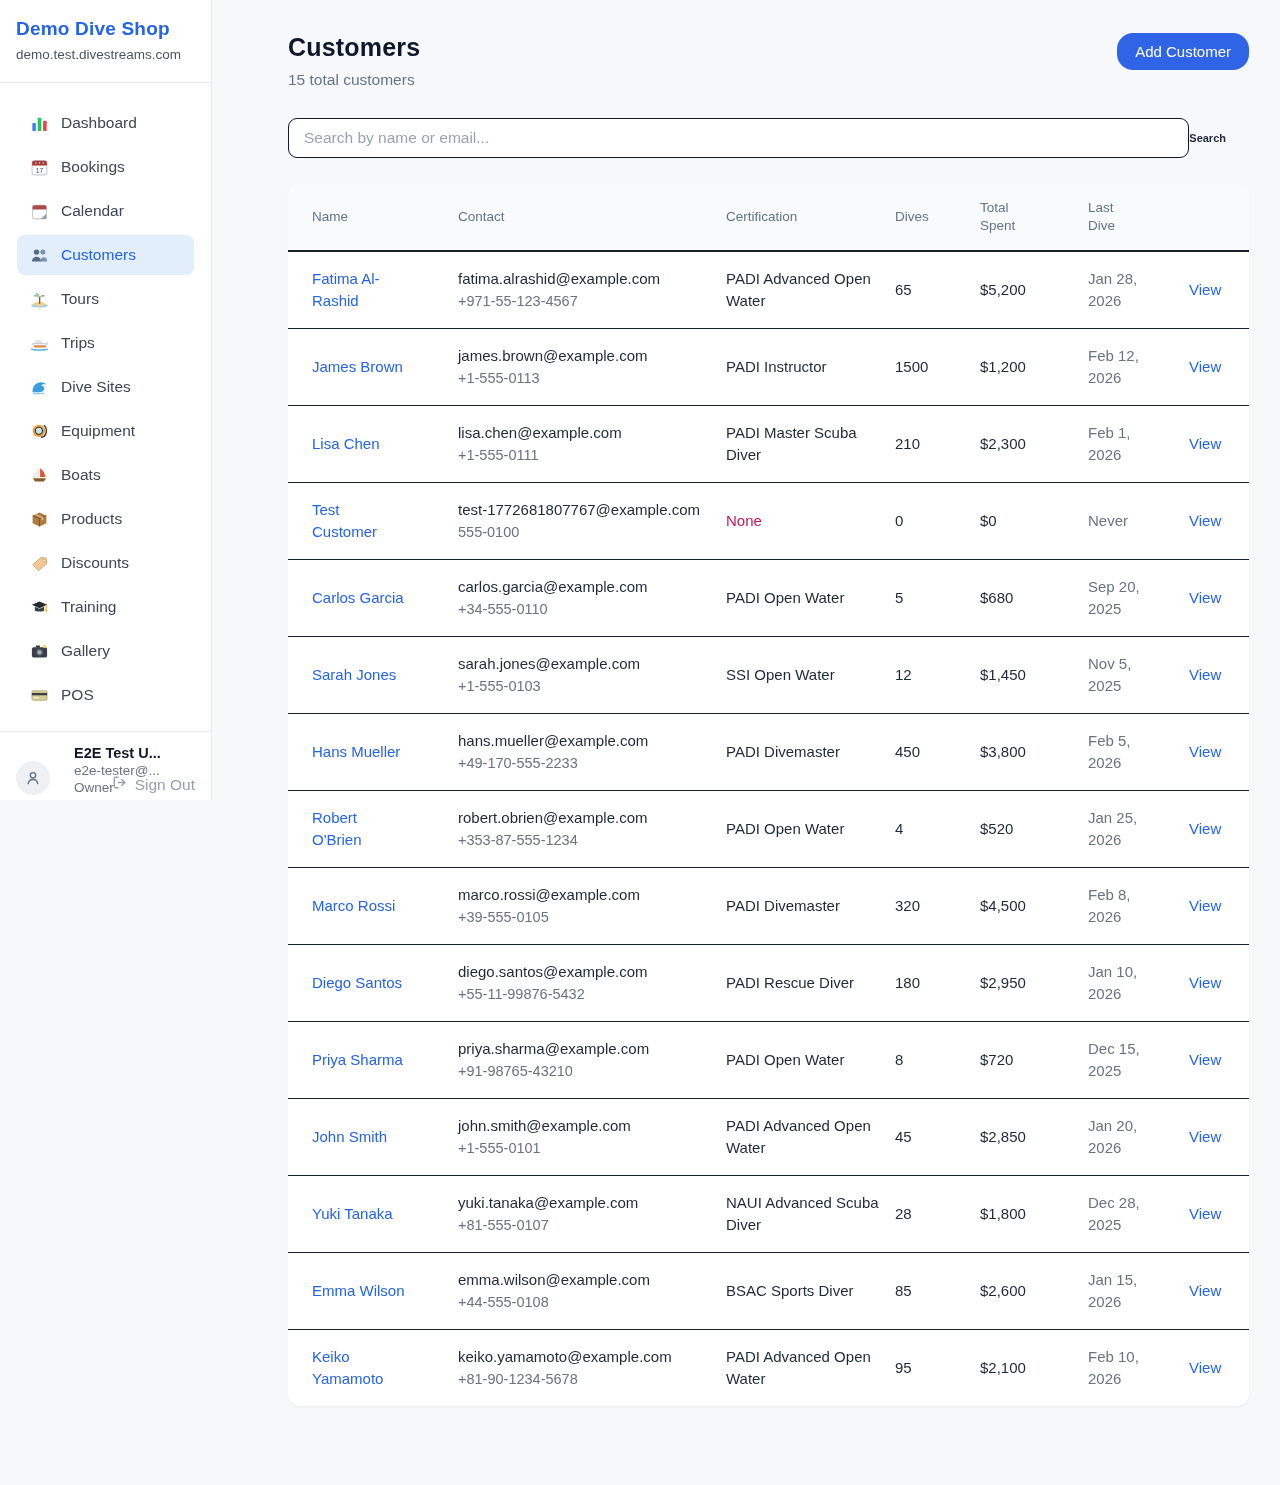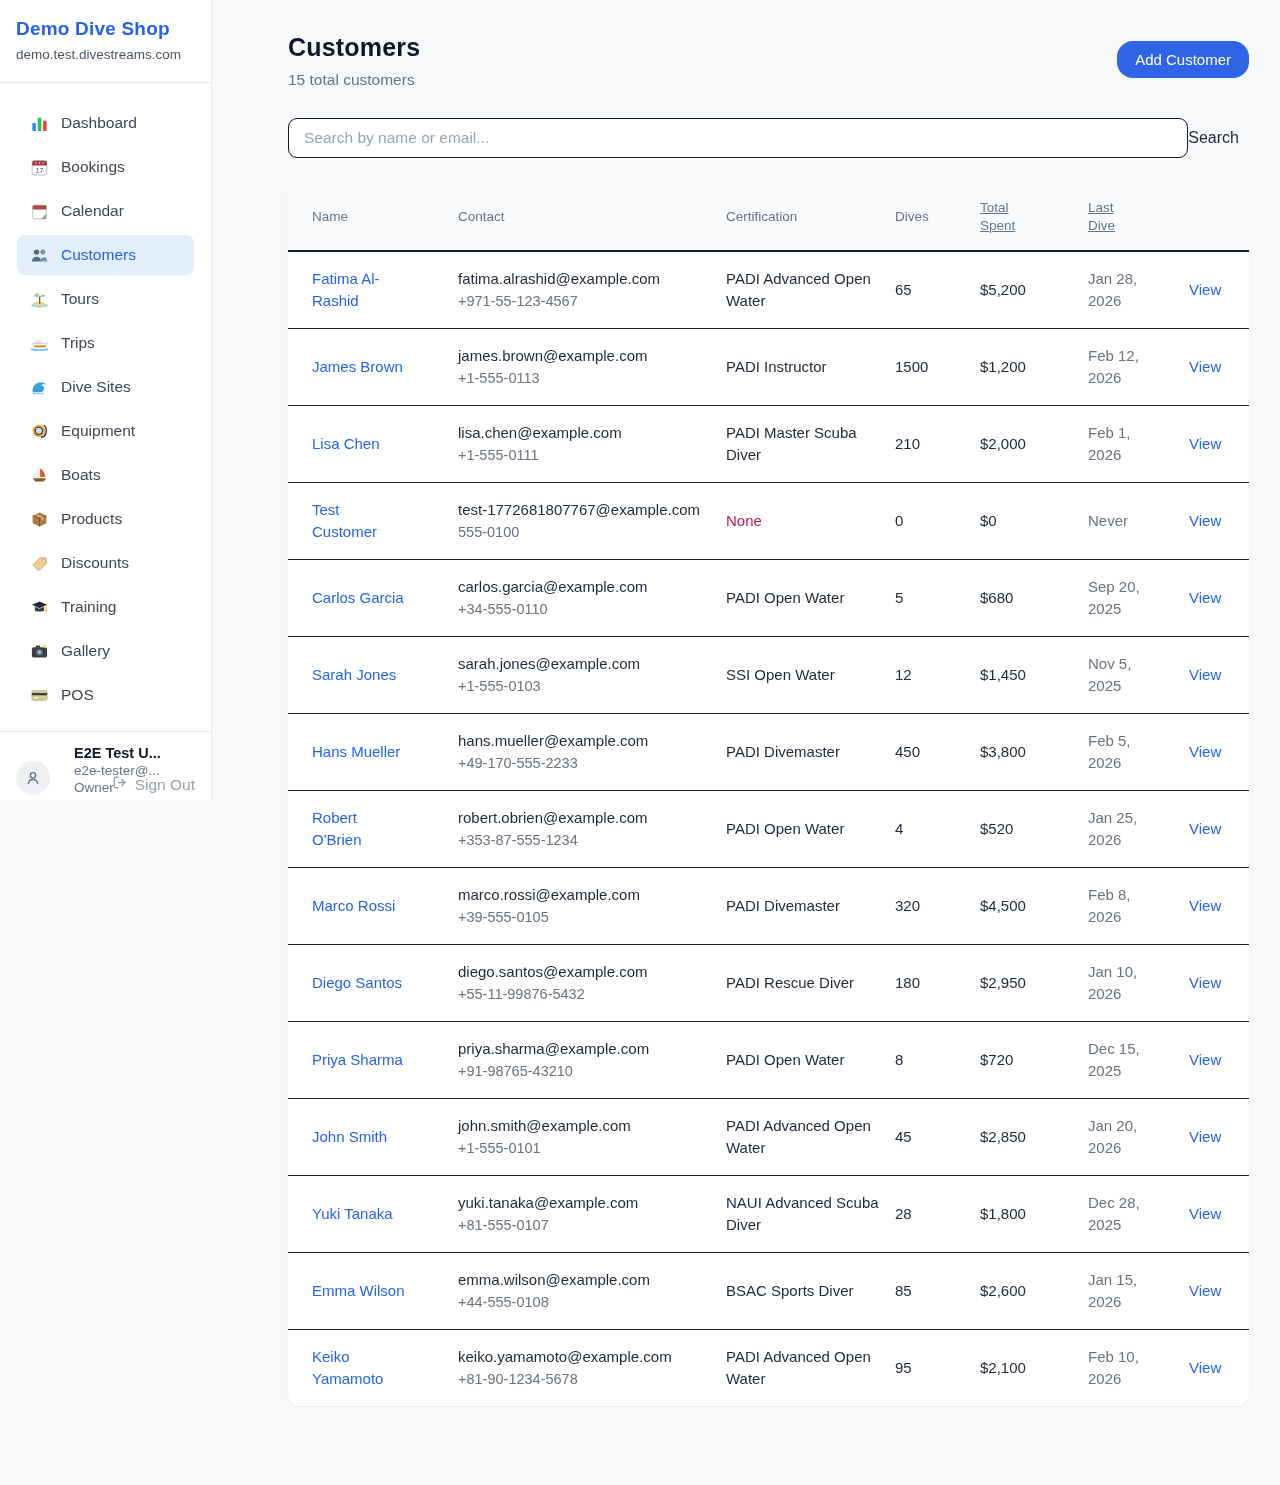--- a/index.html
+++ b/index.html
@@ -55,36 +55,36 @@
 
   
   .main { position:absolute; left:288px; top:0; width:961px; }
   .page-header { display:flex; align-items:flex-start; justify-content:space-between; margin-top:33px; }
   .page-title { font-size:25px; font-weight:700; color:#0f172a; letter-spacing:.2px; }
   .page-subtitle { margin-top:9px; font-size:15.5px; color:#64748b; }
   .btn-primary {
     background:#2f64e7; color:#ffffff;
     font-size:15px; font-weight:500;
     padding:10px 18px; border:none; border-radius:16px;
-    cursor:pointer; margin-top:8px;
+    cursor:pointer; margin-top:0;
   }
 
   .search-row { display:flex; align-items:center; margin-top:29px; }
   .search-input {
     width:924px; height:40px;
     border:1.5px solid #111827; border-radius:9px;
     padding:0 15px; font-size:15.5px; color:#111827;
     font-family:"Liberation Sans", sans-serif;
     background:#fff; outline:none;
   }
   .search-input::placeholder { color:#9aa3b2; }
   .search-btn {
-    margin-left:auto; margin-right:10px;
+    margin-left:auto; margin-right:23px;
     background:none; border:none; cursor:pointer;
-    font-size:16px; font-weight:400; color:#1e293b;
+    font-size:11px; font-weight:700; color:#1e293b;
     font-family:"Liberation Sans", sans-serif;
   }
 
   
   .table-card {
     margin-top:26px; margin-bottom:28px;
     background:#ffffff; border-radius:12px;
     box-shadow:0 1px 2px rgba(16,24,40,.06);
     overflow:hidden;
   }
@@ -99,21 +99,21 @@
 
   thead th {
     background:#f8fafc;
     text-align:left; font-weight:500;
     font-size:13.5px; color:#64748b;
     padding:15px 16px 15px 0;
     border-bottom:2px solid #161e29;
     vertical-align:middle; line-height:1.35;
   }
   thead th:first-child { padding-left:24px; }
-  .hdr-narrow { display:inline-block; max-width:46px;text-decoration:underline; }
+  .hdr-narrow { display:inline-block; max-width:46px; }
 
   tbody td {
     padding:16px 16px 16px 0;
     border-bottom:1px solid #161e29;
     vertical-align:middle;
     font-size:15px; line-height:22px; color:#1f2937;
   }
   tbody tr:last-child td { border-bottom:none; }
   td.td-name { padding-left:24px; padding-right:52px; }
   .name-link { color:#2563eb; font-weight:500; text-decoration:none; cursor:pointer; }
@@ -386,21 +386,21 @@
   </tr>
 
   <tr class="row">
     <td class="td-name"><a class="name-link">Lisa Chen</a></td>
     <td class="td-contact">
       <div class="email">lisa.chen@example.com</div>
       <div class="phone">+1-555-0111</div>
     </td>
     <td class="td-cert">PADI Master Scuba Diver</td>
     <td class="td-dives">210</td>
-    <td class="td-spent">$2,000</td>
+    <td class="td-spent">$2,300</td>
     <td class="td-last">Feb 1, 2026</td>
     <td class="td-view"><a class="view-link">View</a></td>
   </tr>
 
   <tr class="row">
     <td class="td-name"><a class="name-link">Test Customer</a></td>
     <td class="td-contact">
       <div class="email">test-1772681807767@example.com</div>
       <div class="phone">555-0100</div>
     </td>

